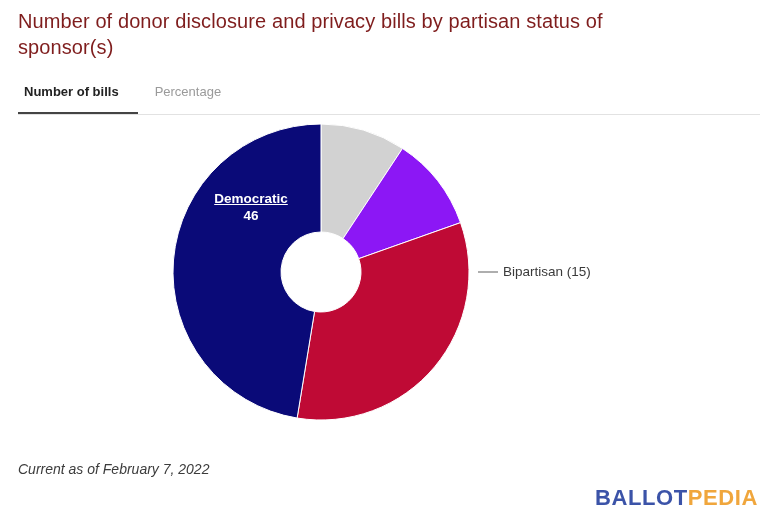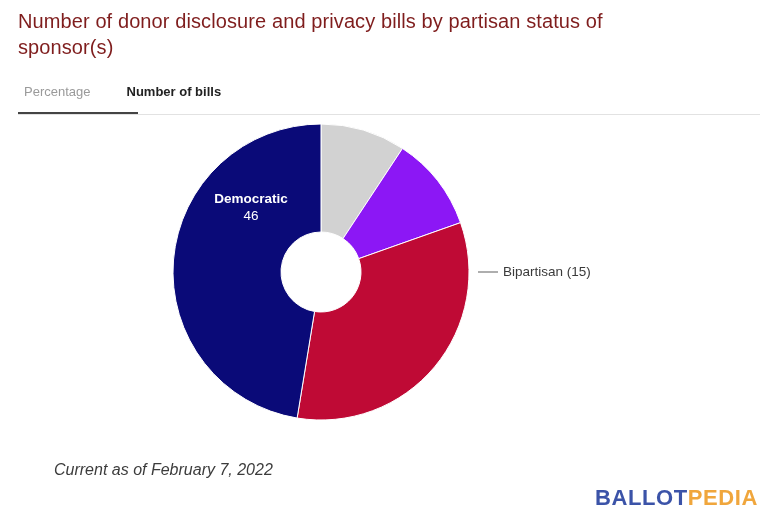--- a/index.html
+++ b/index.html
@@ -86,25 +86,26 @@
   .slice-label {
     position: absolute;
     text-align: center;
     pointer-events: none;
   }
   .slice-label .name {
     display: block;
     font-size: 13.5px;
     font-weight: 700;
     line-height: 17px;
+    text-decoration: underline;
   }
   .slice-label .value {
     display: block;
     font-size: 13.5px;
-    font-weight: 400;
+    font-weight: 700;
     line-height: 17px;
   }
   .label-light .name, .label-light .value { color: #ffffff; }
   .label-dark  .name, .label-dark  .value { color: #3a3a3a; }
   .label-dark  .name { font-weight: 400; font-size: 14px; }
 
   #label-dem { left: 181px; top: 72px; width: 140px; }
   #label-na  { left: 356px; top: 77px; width: 70px; }
   #label-rep { left: 253px; top: 227px; width: 140px; }
 
@@ -116,24 +117,23 @@
     font-size: 13.5px;
     color: #3a3a3a;
     white-space: nowrap;
   }
 
   
   .footnote {
     position: absolute;
     left: 18px;
     top: 461px;
-    font-size: 16px;
+    font-size: 14px;
     font-style: italic;
     color: #3c3c3c;
-    margin-left: 36px;
   }
   .logo {
     position: absolute;
     right: 14px;
     top: 485px;
     font-size: 22px;
     font-weight: 700;
     letter-spacing: 0.6px;
     text-align: right;
   }
@@ -141,22 +141,22 @@
   .logo .lg-b { color: #f0a63c; }
 </style>
 </head>
 <body>
 
 <div class="chart-card">
 
   <div class="chart-title">Number of donor disclosure and privacy bills by partisan status of sponsor(s)</div>
 
   <div class="tabs">
+    <div class="tab active">Number of bills</div>
     <div class="tab">Percentage</div>
-    <div class="tab active">Number of bills</div>
   </div>
   <div class="tab-underline"></div>
   <div class="tab-divider"></div>
 
   <div class="chart-area">
 
     <svg class="donut-svg" width="772" height="330" viewBox="0 0 772 330">
       <g id="donut-slices">
           <path d="M 321 6 A 148 148 0 0 1 402.47559584045894 30.445448151667875 L 343.02043130823216 120.60687787882915 A 40 40 0 0 0 321 114 Z" fill="#d2d2d2" stroke="#ffffff" stroke-width="1"></path>
           <path d="M 402.47559584045894 30.445448151667875 A 148 148 0 0 1 460.52426939799227 104.63424011567858 L 358.70926199945734 140.65790273396718 A 40 40 0 0 0 343.02043130823216 120.60687787882915 Z" fill="#8c17f5" stroke="#ffffff" stroke-width="1"></path>

